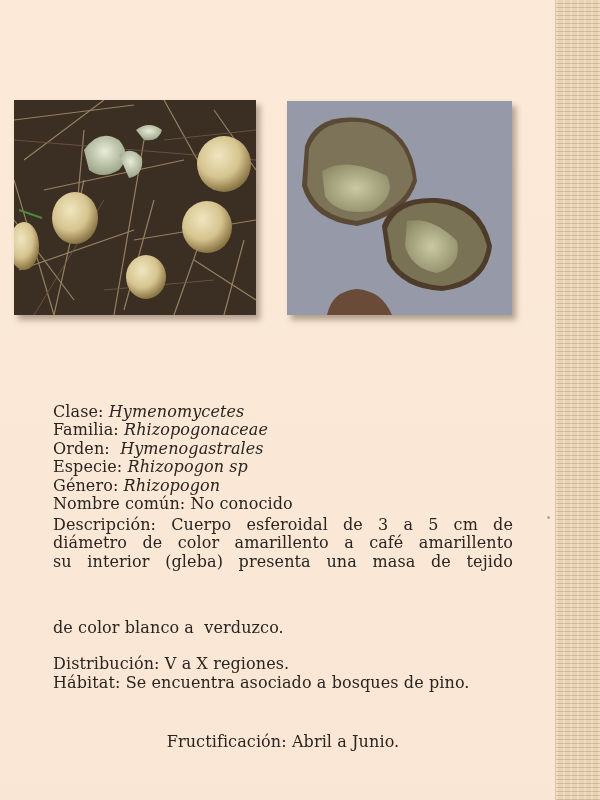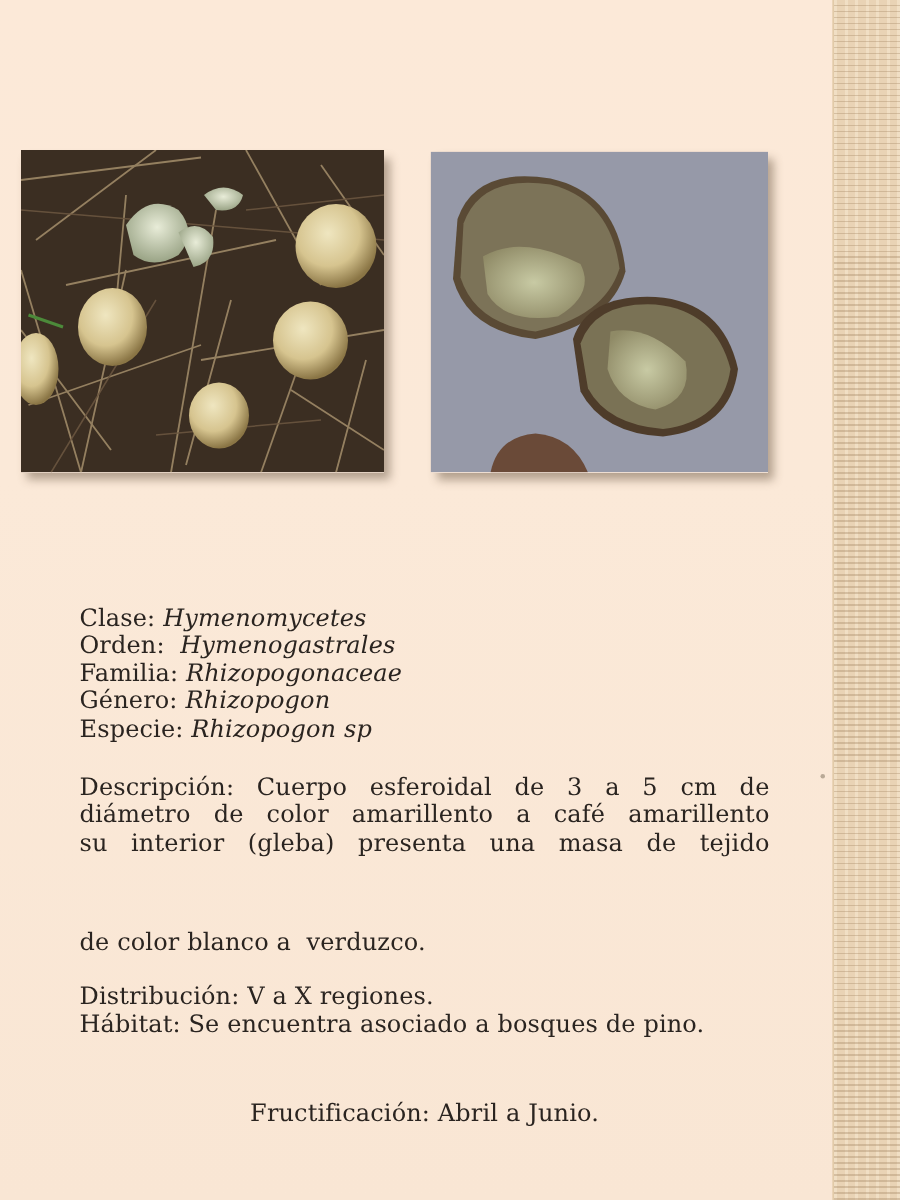--- a/index.html
+++ b/index.html
@@ -119,24 +119,25 @@
     <path d="M35 70 Q60 55 100 75 Q110 95 85 110 Q50 115 38 95 Z" fill="url(#gleba)"></path>
     <path d="M95 125 Q105 95 150 97 Q195 100 205 145 Q200 185 155 190 Q115 188 100 160 Z" fill="#4e3c2a"></path>
     <path d="M100 128 Q110 100 150 102 Q190 106 200 145 Q195 180 155 185 Q118 182 105 158 Z" fill="#7a7255"></path>
     <path d="M120 120 Q145 115 170 140 Q175 165 150 172 Q125 168 118 145 Z" fill="url(#gleba)"></path>
     <path d="M40 214 Q45 190 70 188 Q95 190 105 214 Z" fill="#6a4a38"></path>
   </svg>
 </div>
 
 <div class="text-block" id="taxonomy">
   <span class="line"><span class="label">Clase: </span><span class="value-italic">Hymenomycetes</span></span>
+  <span class="line"><span class="label">Familia: </span><span class="value-italic">Rhizopogonaceae</span></span>
   <span class="line" style="white-space:pre"><span class="label">Orden:  </span><span class="value-italic">Hymenogastrales</span></span>
-  <span class="line"><span class="label">Familia: </span><span class="value-italic">Rhizopogonaceae</span></span>
+  <span class="line"><span class="label">Especie: </span><span class="value-italic">Rhizopogon sp</span></span>
   <span class="line"><span class="label">Género: </span><span class="value-italic">Rhizopogon</span></span>
-  <span class="line"><span class="label">Especie: </span><span class="value-italic">Rhizopogon sp</span></span>
+  <span class="line"><span class="label">Nombre común: </span><span>No conocido</span></span>
 </div>
 
 <div class="text-block" id="description">
   <span class="desc-line">Descripción: Cuerpo esferoidal de 3 a 5 cm de</span>
   <span class="desc-line">diámetro de color amarillento a café amarillento</span>
   <span class="desc-line">su interior (gleba) presenta una masa de tejido</span>
   <span class="desc-line last" style="white-space:pre">de color blanco a  verduzco.</span>
 </div>
 
 <div class="text-block" id="distribution">Distribución: V a X regiones.</div>

